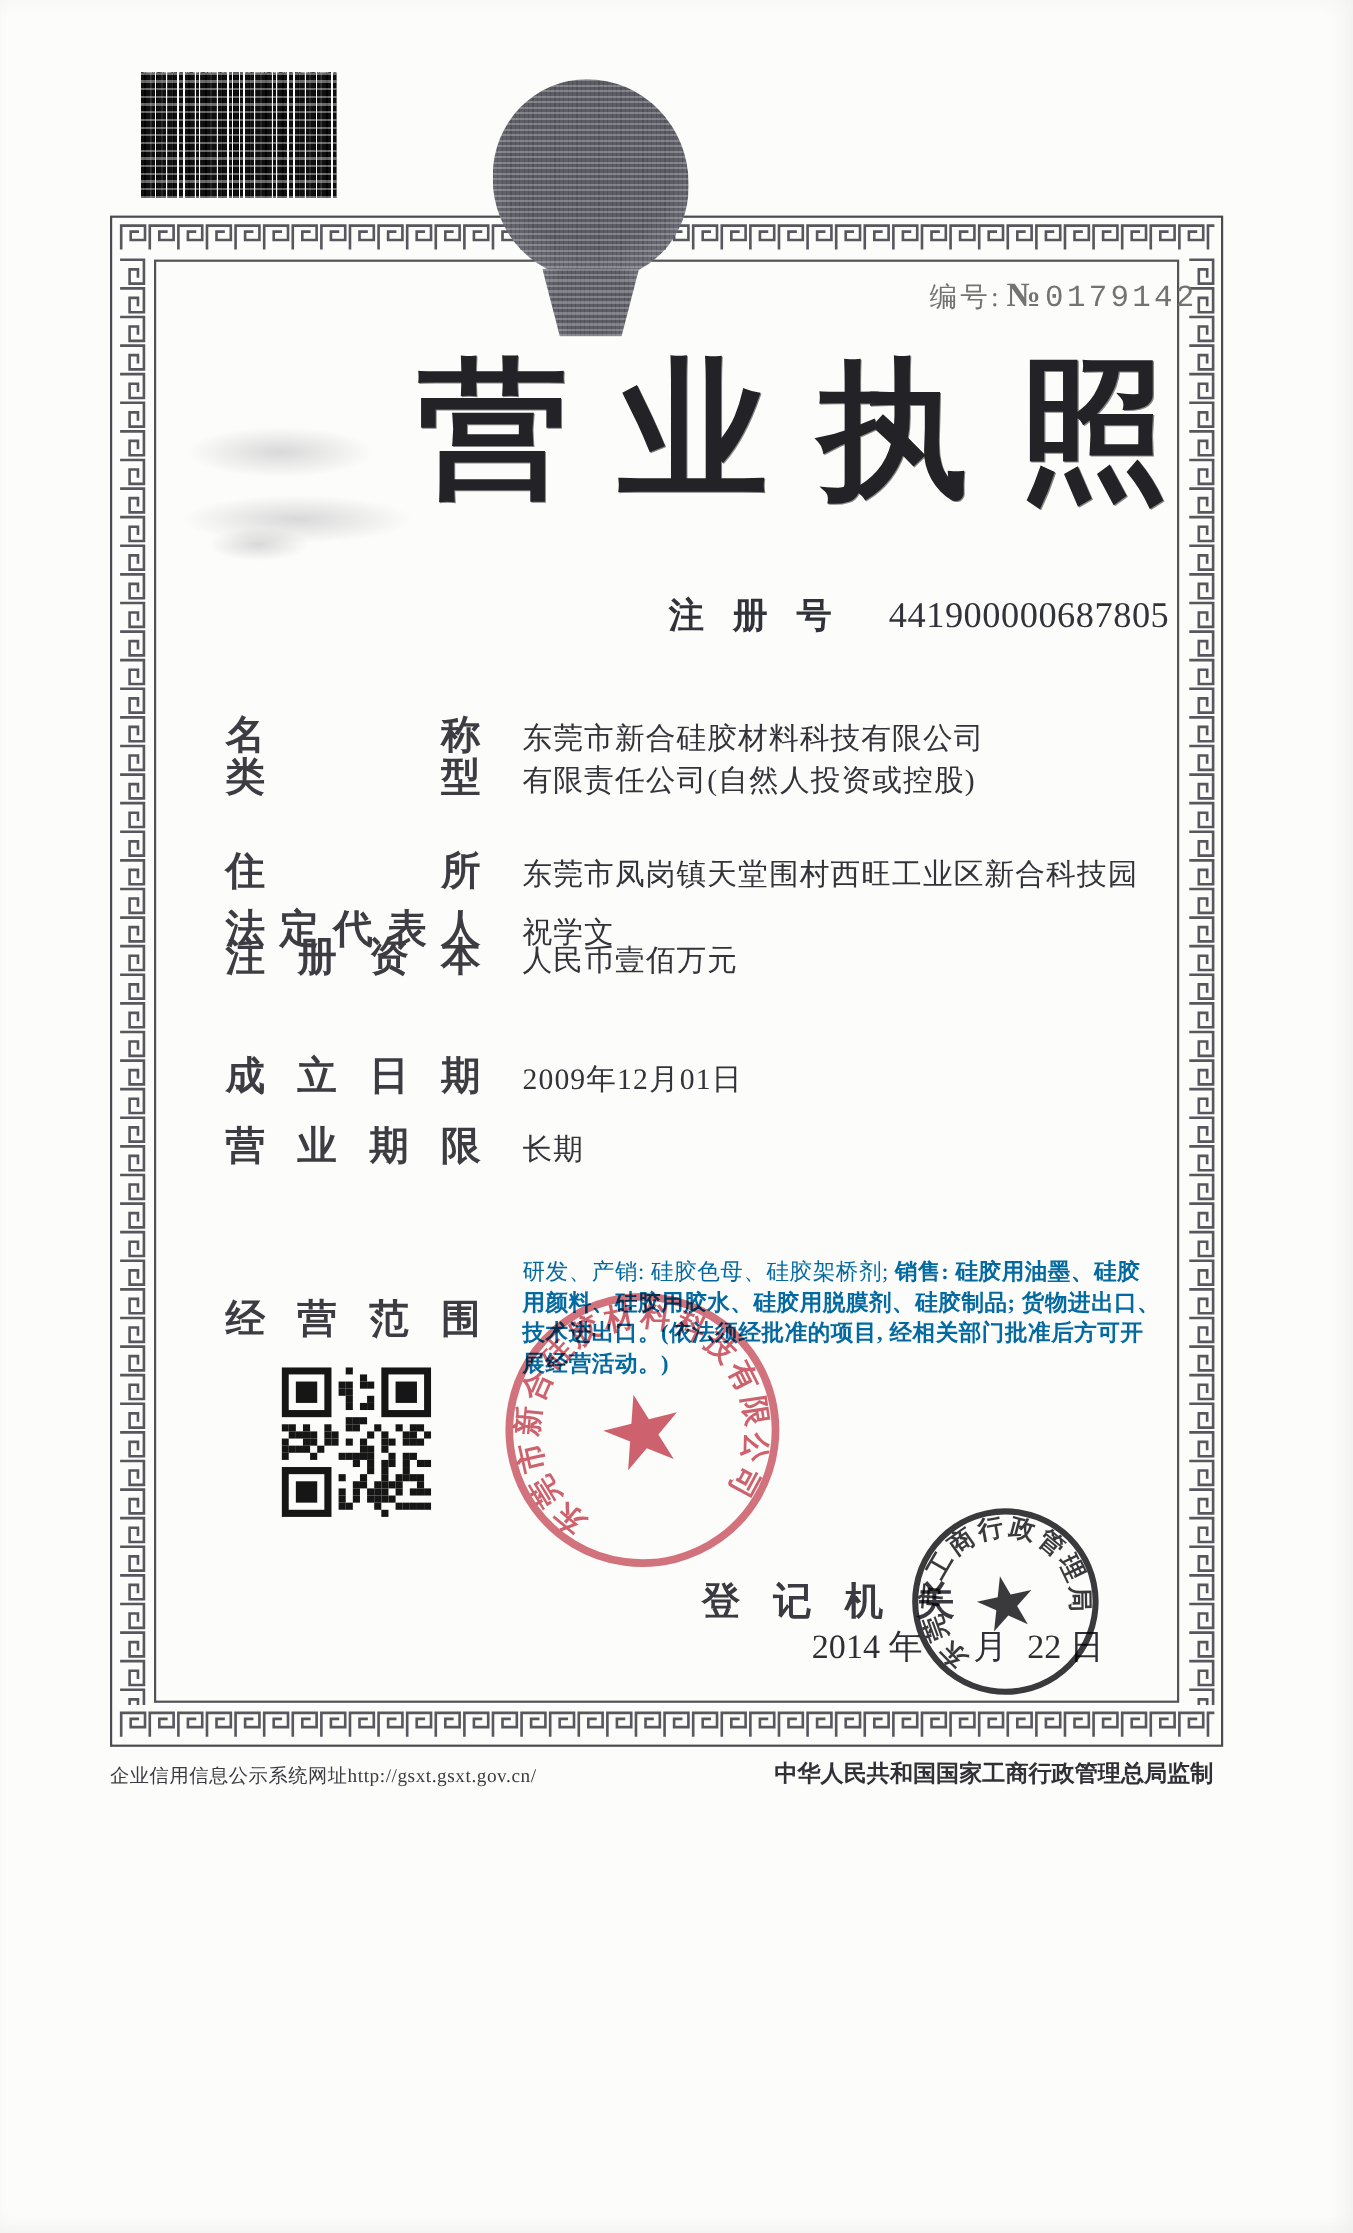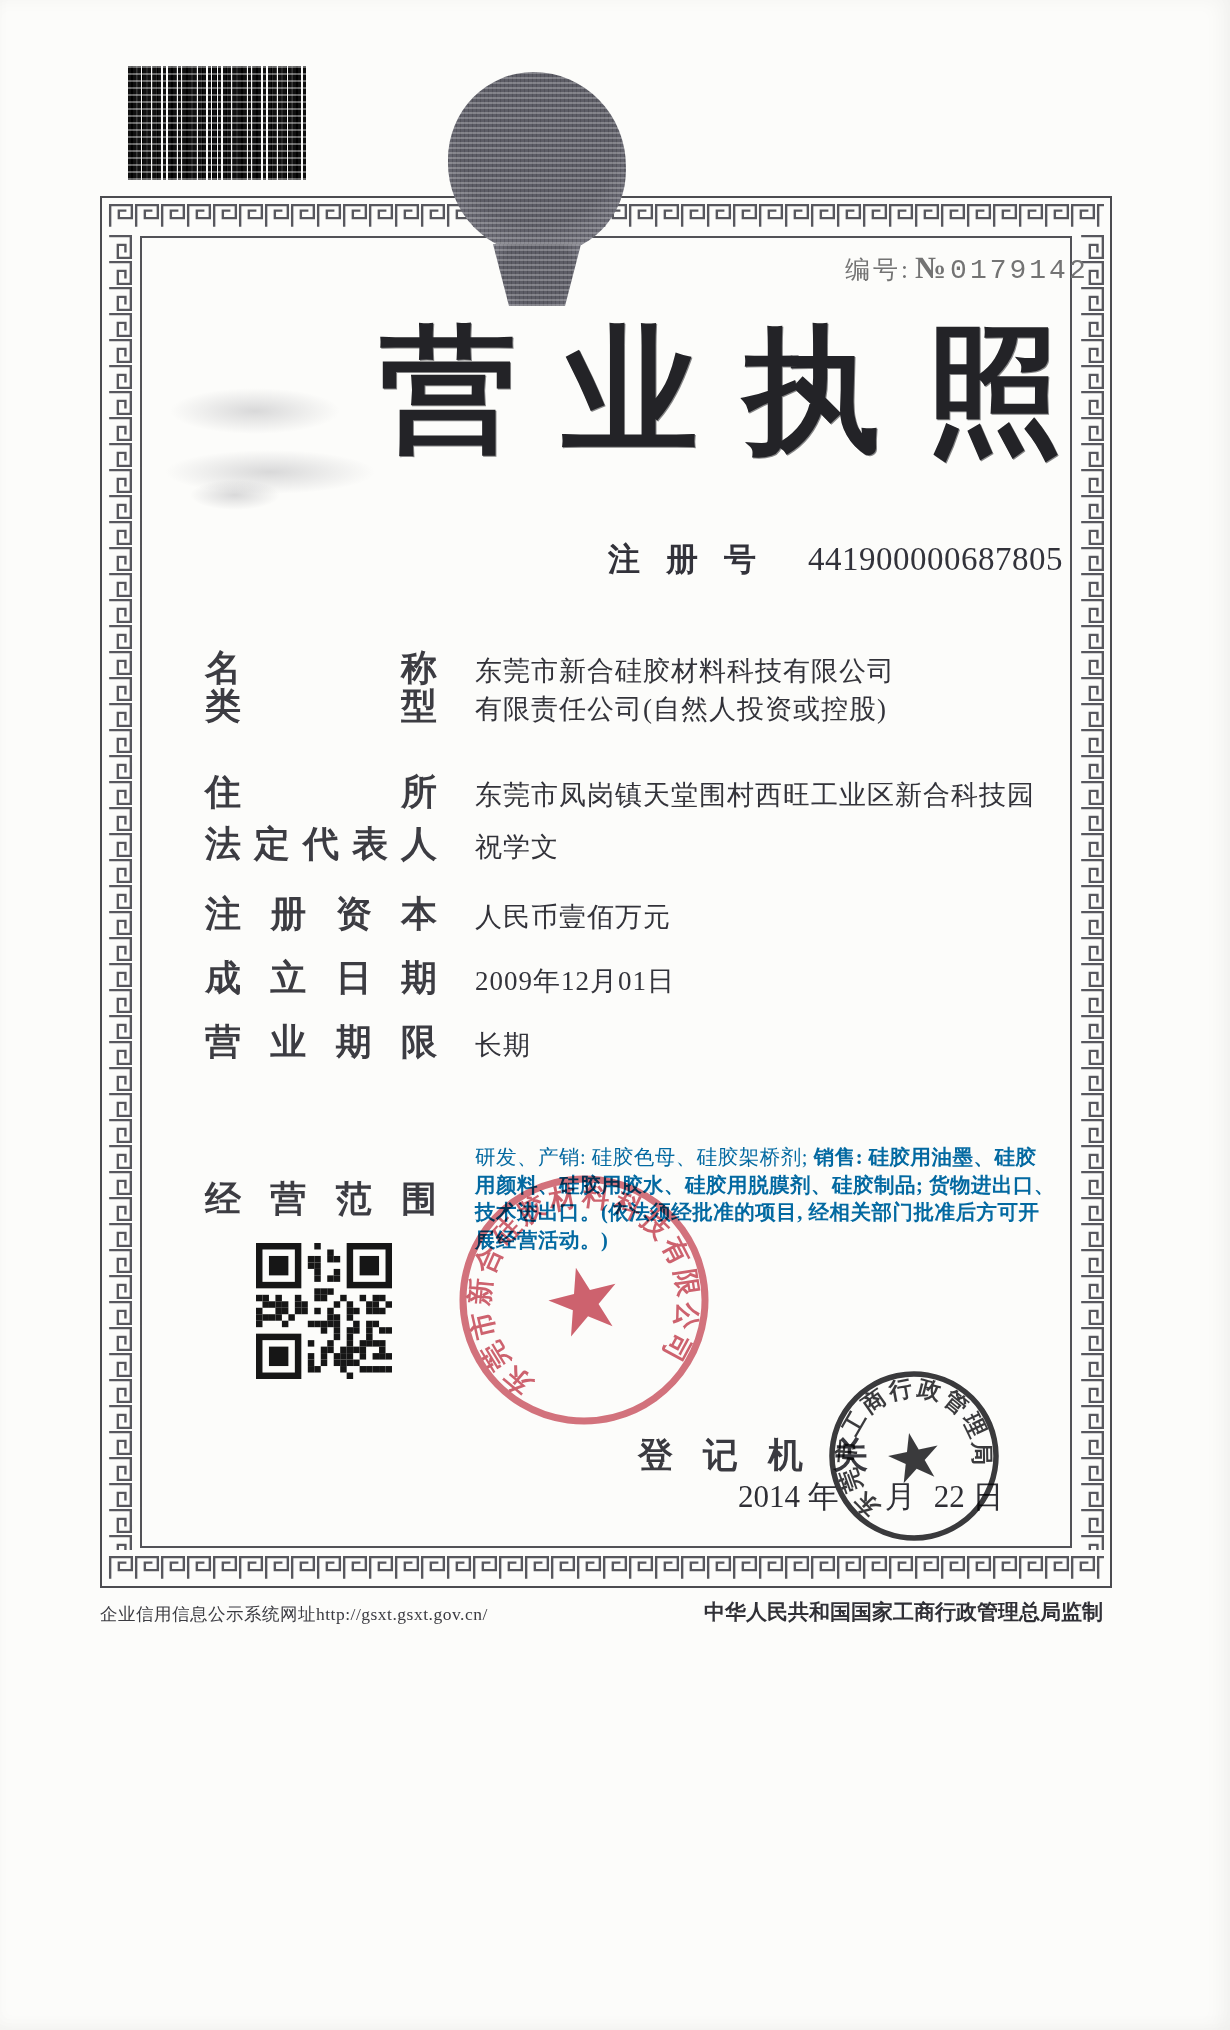--- a/index.html
+++ b/index.html
@@ -680,21 +680,21 @@
     <span class="val">有限责任公司(自然人投资或控股)</span>
   </div>
   <div class="row" style="top:768px;">
     <span class="lbl">住所</span>
     <span class="val">东莞市凤岗镇天堂围村西旺工业区新合科技园</span>
   </div>
   <div class="row" style="top:820px;">
     <span class="lbl">法定代表人</span>
     <span class="val">祝学文</span>
   </div>
-  <div class="row" style="top:890px;font-family:Liberation Mono, monospace;">
+  <div class="row" style="top:846px;font-family:Liberation Mono, monospace;">
     <span class="lbl">注册资本</span>
     <span class="val">人民币壹佰万元</span>
   </div>
   <div class="row" style="top:954px;">
     <span class="lbl">成立日期</span>
     <span class="val">2009年12月01日</span>
   </div>
   <div class="row" style="top:1018px;justify-content:center;">
     <span class="lbl">营业期限</span>
     <span class="val">长期</span>

